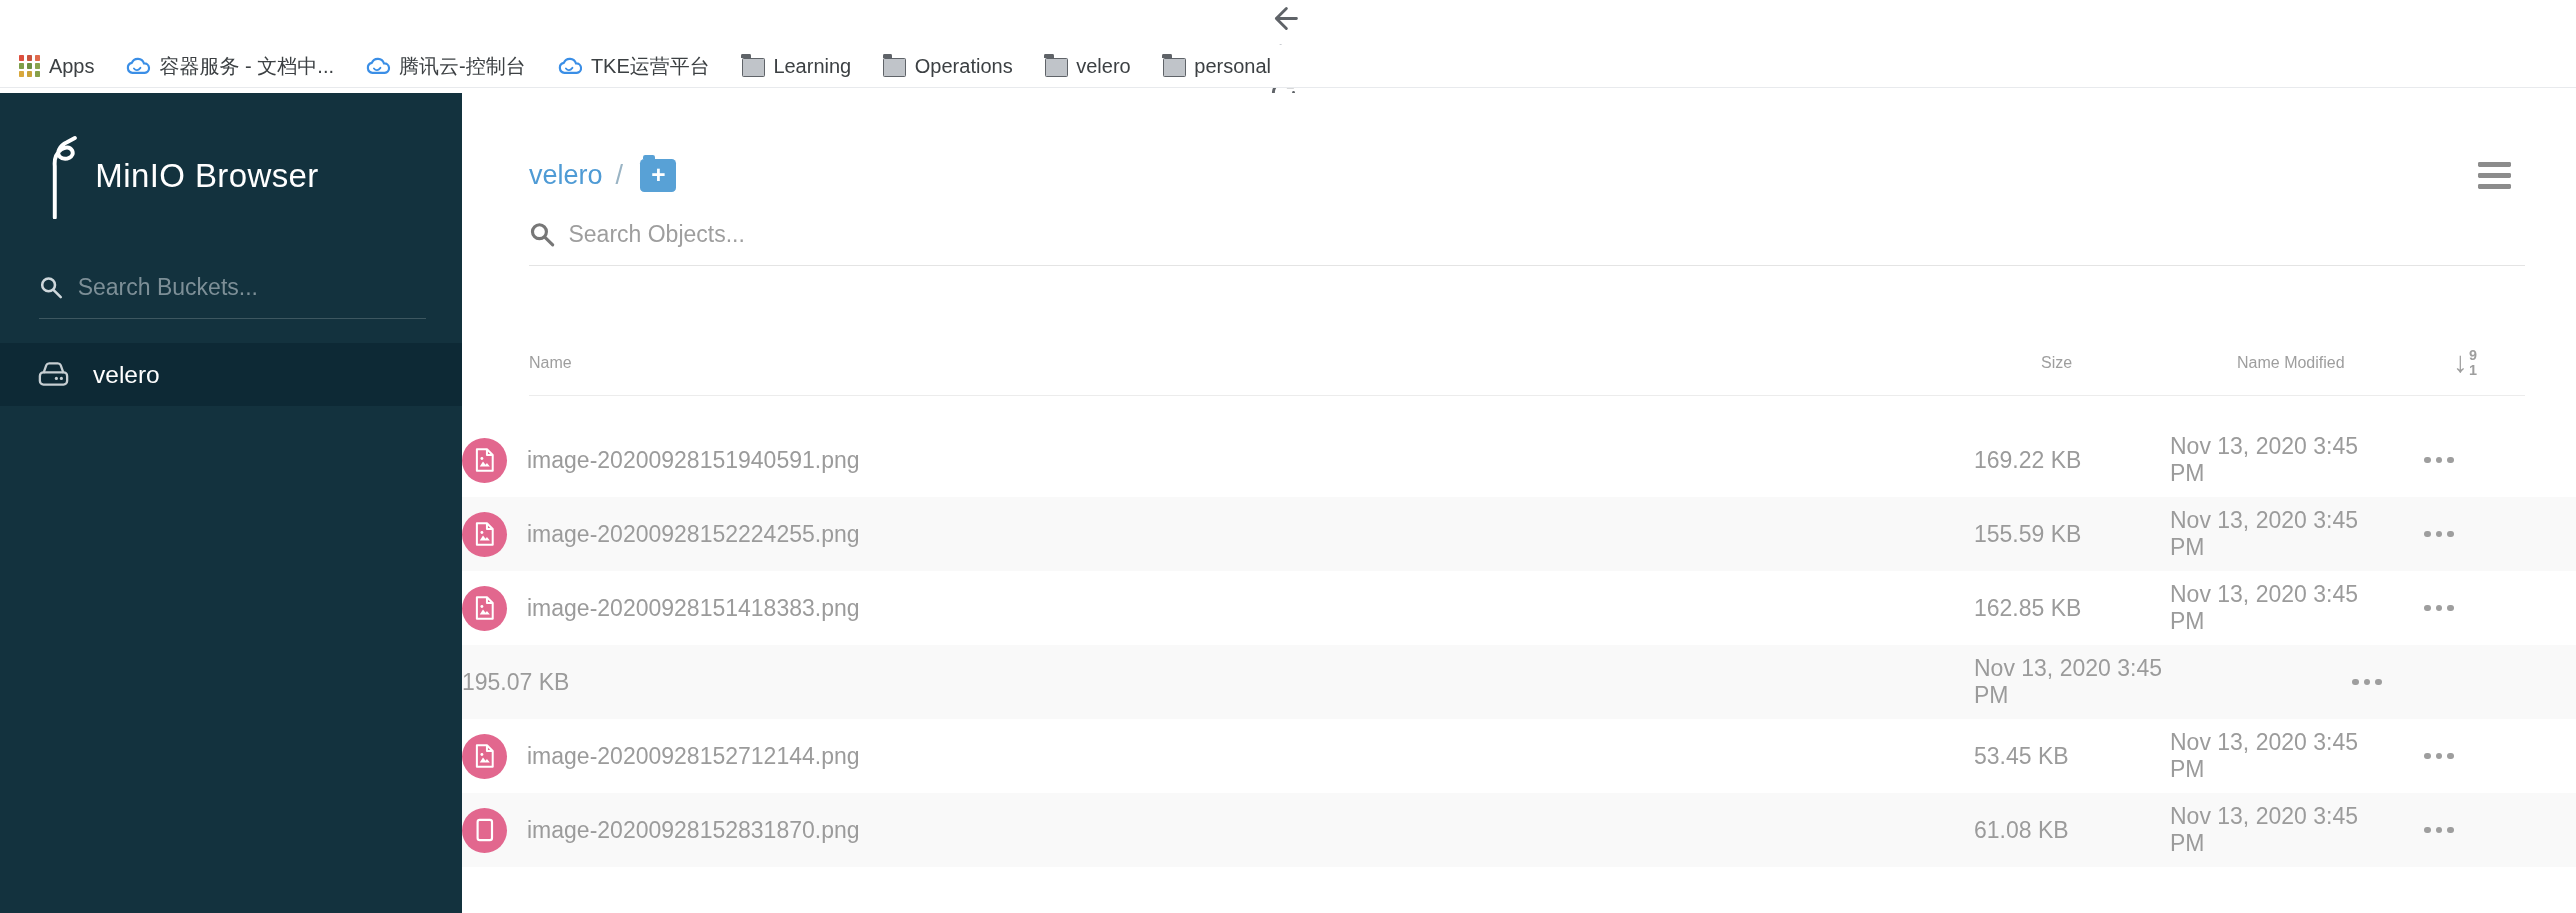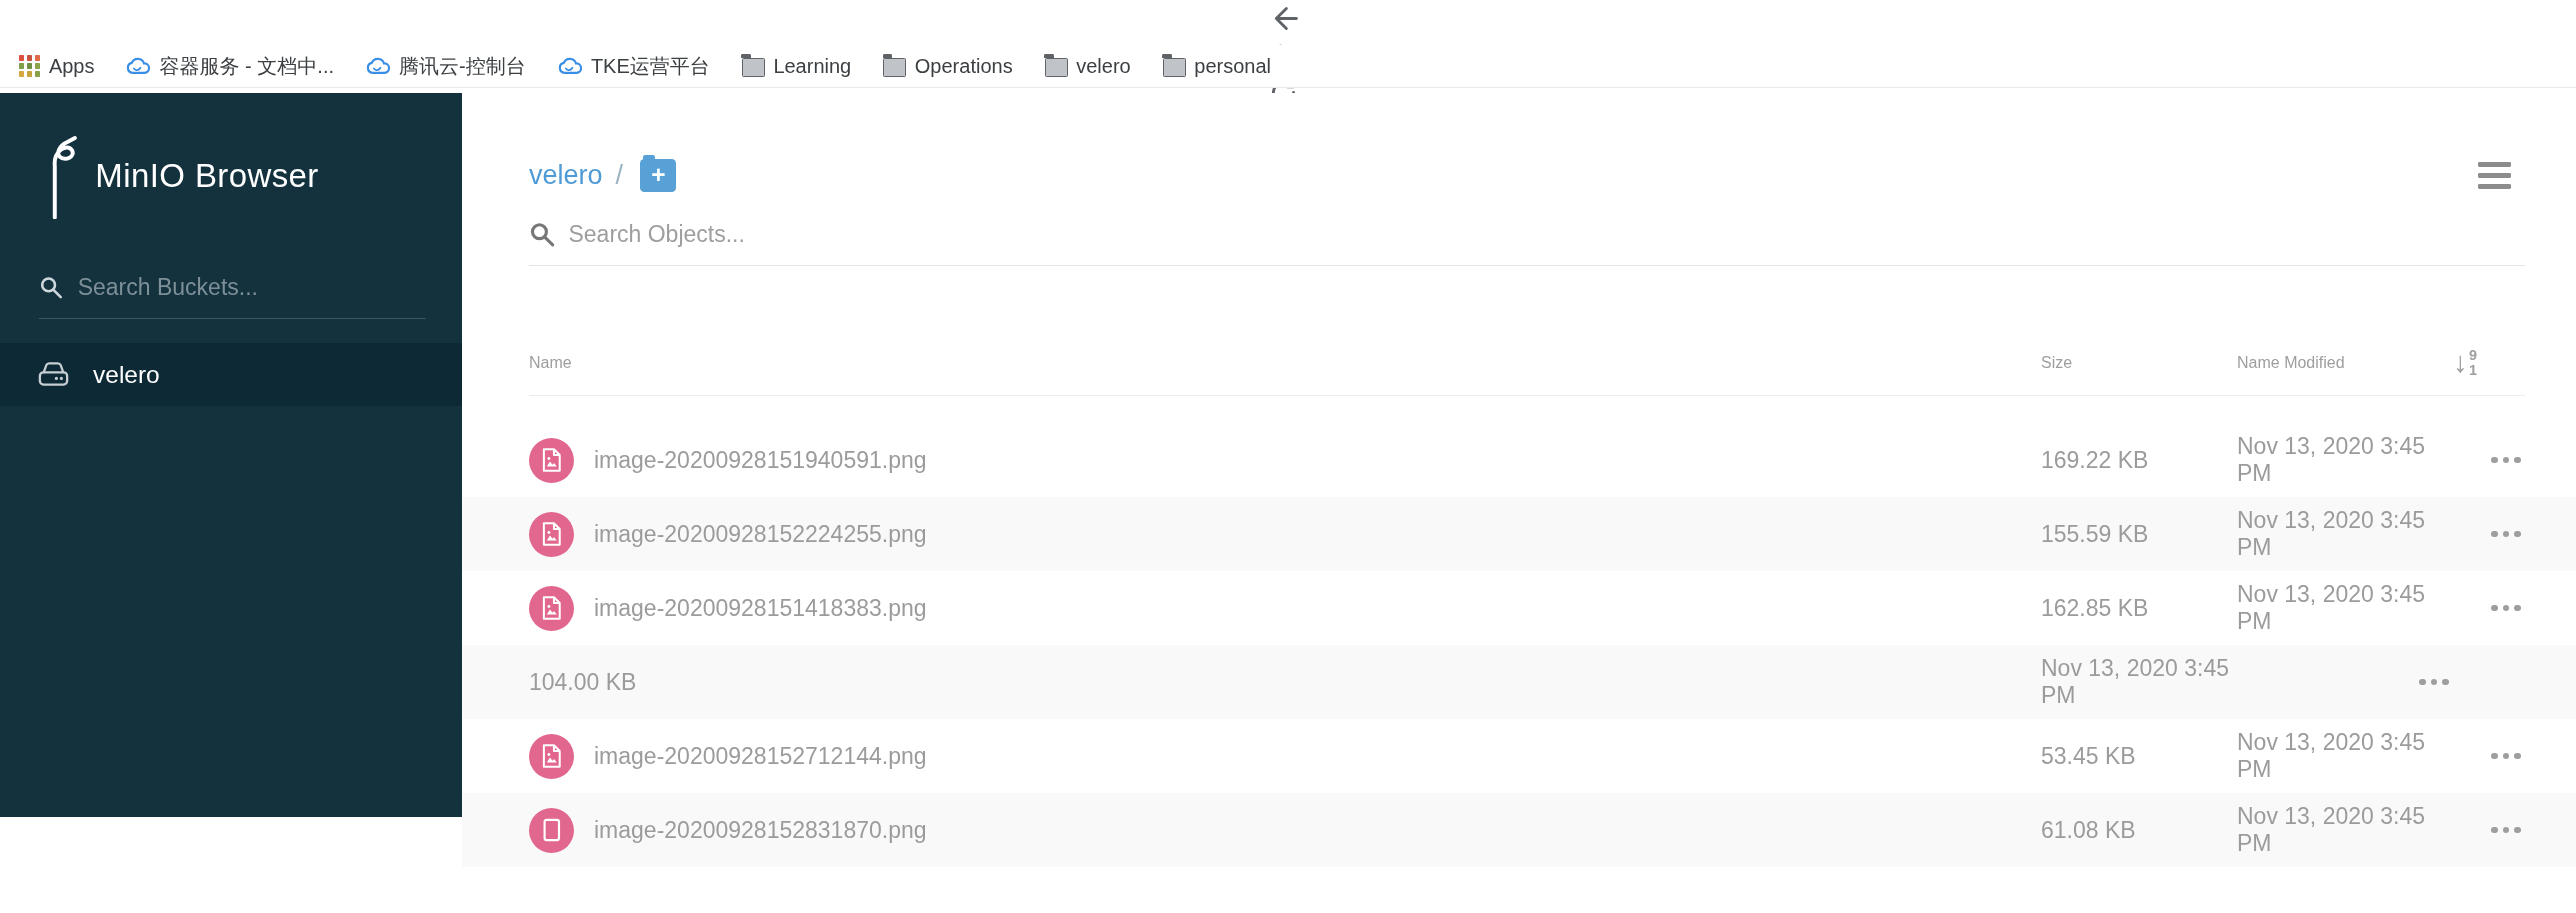--- a/index.html
+++ b/index.html
@@ -46,21 +46,21 @@
   .appsgrid i { border-radius:0.7px; }
   .ag1{background:#dd4f3e}.ag2{background:#c8533f}.ag3{background:#e06a4c}
   .ag4{background:#7e9e49}.ag5{background:#6d9044}.ag6{background:#8aa44e}
   .ag7{background:#d9a83c}.ag8{background:#c8a23a}.ag9{background:#87a04a}
   .folder-ic { width:23px; height:18.7px; background:#c0c4c9; border:1.4px solid #5f6368;
                border-radius:1.4px; position:relative; margin-top:2.9px; }
   .folder-ic:before { content:""; position:absolute; top:-5px; left:-1.4px; width:9.3px; height:3.6px;
                       background:#5f6368; border-radius:1.4px 1.4px 0 0; }
 
   
-  .sidebar { position:absolute; top:93px; left:0; width:462px; height:724px; background:#13323e; }
+  .sidebar { position:absolute; top:93px; left:0; width:462px; height:821px; background:#13323e; }
   .side-logo { position:absolute; top:40px; left:33px; display:flex; align-items:center; gap:17.3px; }
   .side-title { font-size:33px; color:#fff; font-weight:400; letter-spacing:0.4px; }
   .side-search { position:absolute; top:181px; left:39px; width:387px;
                  border-bottom:1.4px solid rgba(255,255,255,.18); padding-bottom:17.3px;
                  display:flex; align-items:center; gap:14.4px; }
   .side-search input { background:transparent; border:none; outline:none; color:#fff;
                        font-size:23px; width:100%; font-family:inherit; }
   .side-search input::placeholder { color:#7d8f97; }
   .bucket { position:absolute; top:250px; left:0; width:100%; height:63px; background:#0d2935;
             display:flex; align-items:center; gap:23px; padding-left:37px; cursor:pointer; }
@@ -90,21 +90,21 @@
            display:grid; grid-template-columns:1512px 196px 216px 72px; align-items:center;
            border-bottom:1.4px solid #ececec; }
   .thead .h { font-size:16px; color:#9e9e9e; }
   .sort-ic { display:flex; align-items:center; color:#9e9e9e; }
   .sort-ic .arrow { font-size:29px; line-height:1; }
   .sort-ic .nums { display:flex; flex-direction:column; font-size:14.4px; font-weight:bold;
                    line-height:14.4px; margin-left:1.4px; }
 
   .rows { position:absolute; top:330px; left:0; width:100%; }
   .row { height:74px; display:grid; grid-template-columns:1512px 196px 216px 72px;
-         align-items:center; padding-left:67px; }
+         align-items:center; }
   .row:nth-child(even) { background:#f9f9f9; }
   .cell-name { display:flex; align-items:center; gap:20px; min-width:0; }
   .objcircle { width:45px; height:45px; border-radius:50%; background:#e2678e; flex:none;
                display:flex; align-items:center; justify-content:center; }
   .fname { font-size:23px; color:#9b9b9b; white-space:nowrap; }
   .csize, .cdate { font-size:23px; color:#9b9b9b; }
   .dots { display:flex; gap:5px; justify-content:flex-end; padding-right:4.3px; cursor:pointer; }
   .dots i { width:6.5px; height:6.5px; border-radius:50%; background:#9e9e9e; }
 </style>
 </head>
@@ -345,21 +345,21 @@
       <span class="csize">162.85 KB</span>
       <span class="cdate">Nov 13, 2020 3:45 PM</span>
       <div class="dots">
           <i></i>
           <i></i>
           <i></i>
         </div>
     </div>
 
     <div class="row">
-      <span class="csize">104.00 KB</span>
+      <span class="csize">195.07 KB</span>
       <span class="cdate">Nov 13, 2020 3:45 PM</span>
       <div class="dots">
           <i></i>
           <i></i>
           <i></i>
         </div>
     </div>
 
     <div class="row">
       <div class="cell-name">

